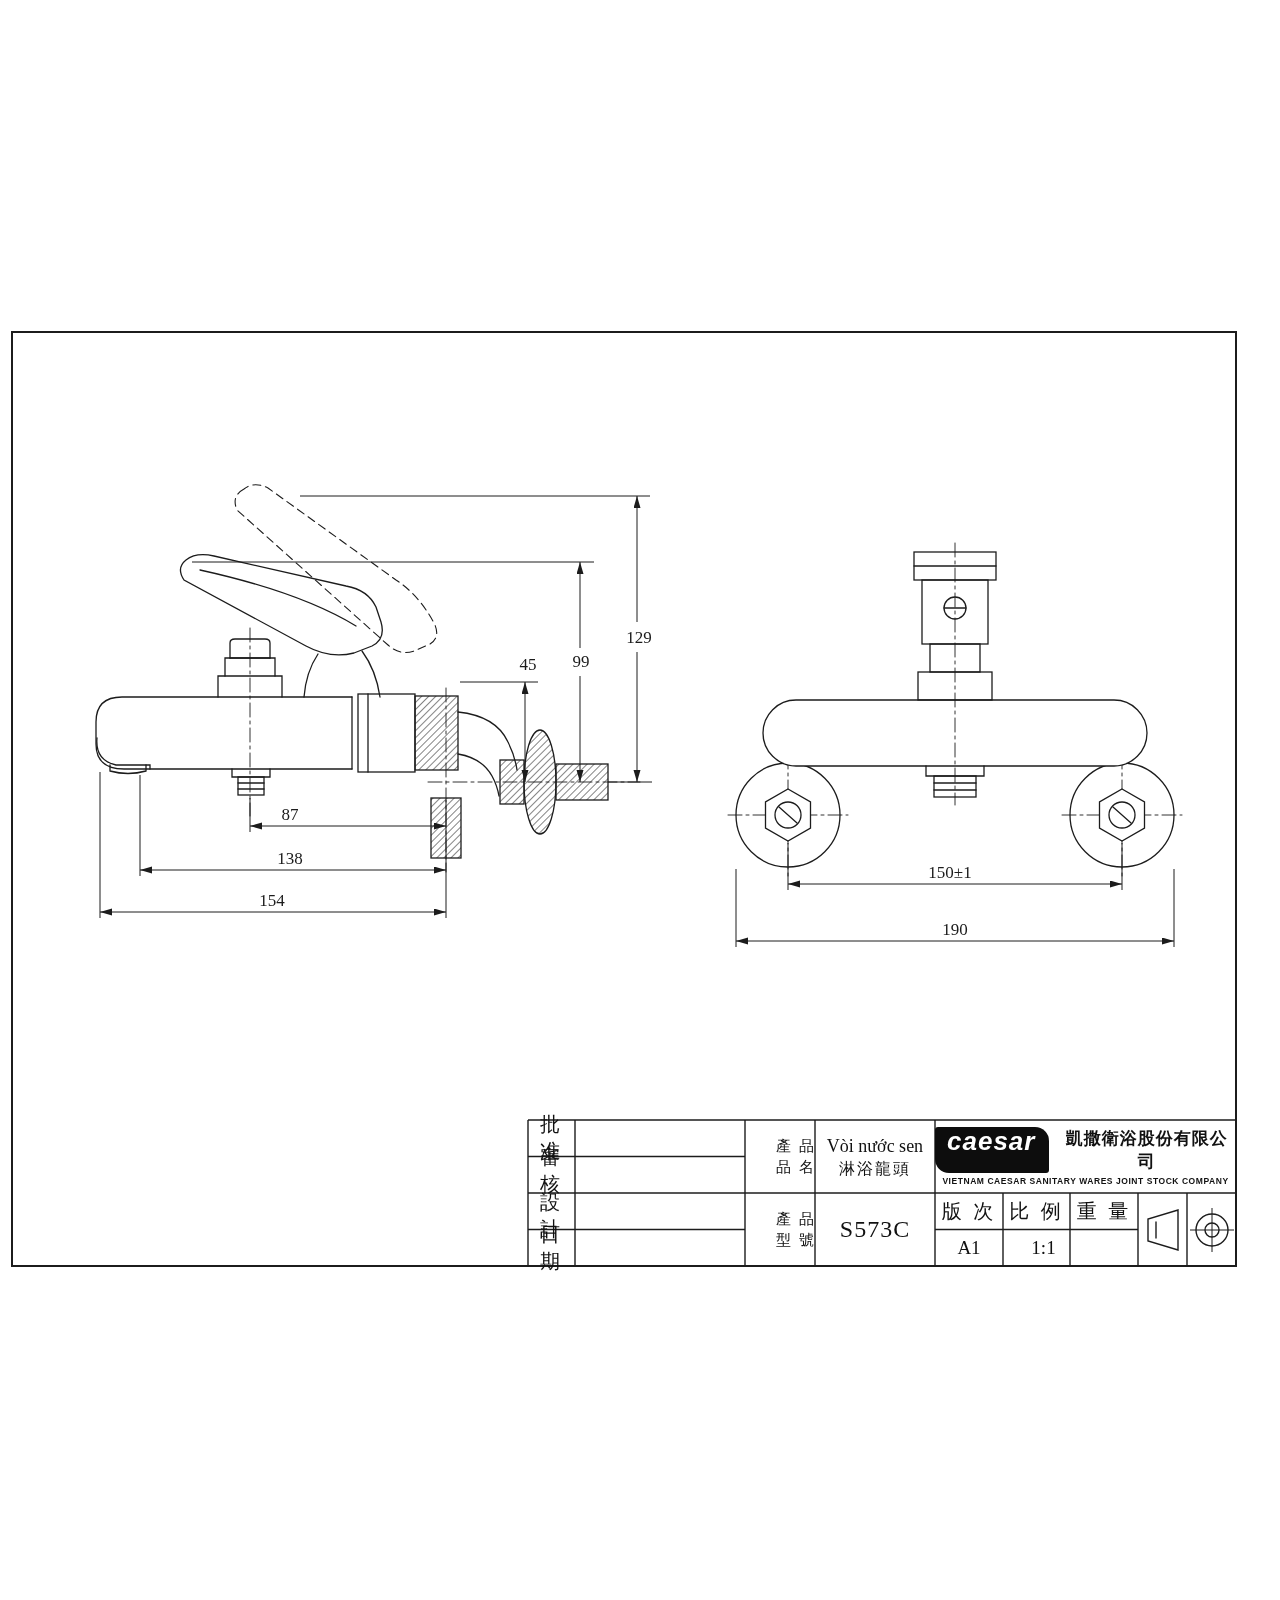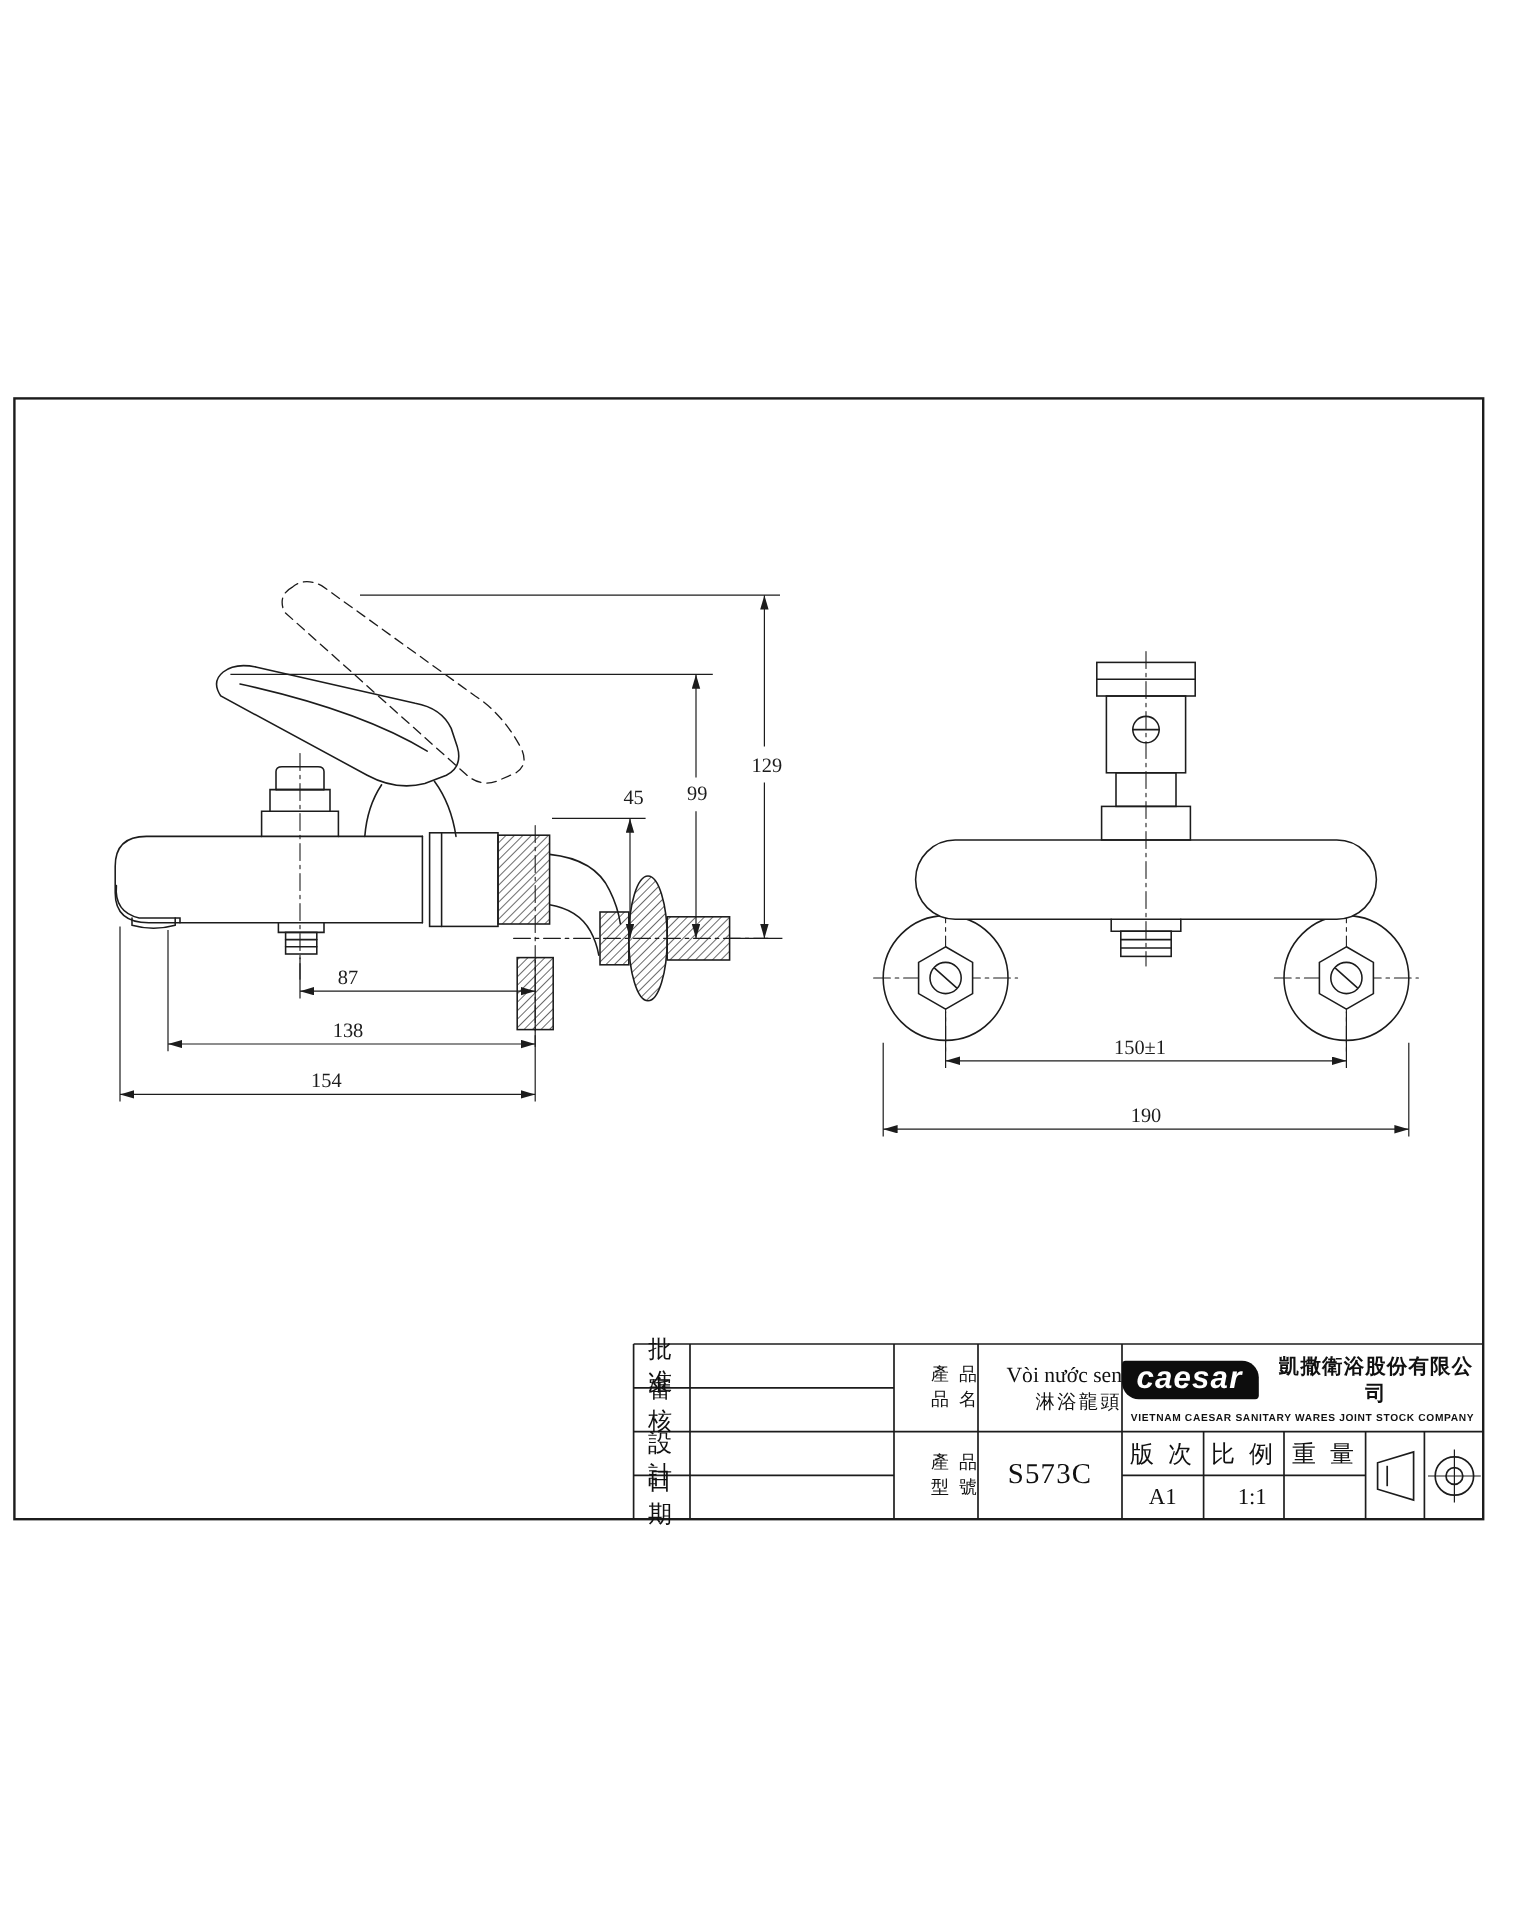--- a/index.html
+++ b/index.html
@@ -8,21 +8,21 @@
   svg{position:absolute;left:0;top:0;}
   .cell{position:absolute;display:flex;align-items:center;justify-content:center;
         text-align:center;color:#111;}
   .cjk{font-size:20px;letter-spacing:3px;font-family:"Liberation Sans",sans-serif;}
   .cjk2{font-size:15px;letter-spacing:2px;line-height:1.55;margin-left:16px;}
   .pname{flex-direction:column;line-height:1.35;}
   .pname .vn{font-family:"Liberation Serif",serif;font-size:18px;}
   .pname .cn{font-size:16px;letter-spacing:2px;}
   .model{font-family:"Liberation Serif",serif;font-size:24px;letter-spacing:1px;border-radius:24px;}
   .brandcell{flex-direction:column;justify-content:center;gap:3px;}
-  .brand-row{display:flex;align-items:center;gap:8px;}
+  .brand-row{display:flex;gap:8px;}
   .logo{background:#0d0d0d;color:#fff;font-weight:bold;font-style:italic;
         font-size:26px;letter-spacing:1px;padding:1px 14px 4px 12px;
         border-radius:3px 14px 3px 14px;line-height:1.05;}
   .co-cn{font-weight:bold;font-size:17px;letter-spacing:1px;}
   .co-en{font-weight:bold;font-size:8.5px;letter-spacing:0.55px;}
   .valserif{font-family:"Liberation Serif",serif;font-size:19px;}
 </style>
 </head>
 <body>
 
@@ -211,21 +211,21 @@
 <div class="cell" style="left:575px;top:1156.5px;width:170px;height:36.5px;"></div>
 <div class="cell cjk" style="left:528px;top:1193px;width:47px;height:46px;">設 計</div>
 <div class="cell" style="left:575px;top:1193px;width:170px;height:36.5px;"></div>
 <div class="cell cjk" style="left:528px;top:1229.5px;width:47px;height:36.5px;">日 期</div>
 <div class="cell" style="left:575px;top:1229.5px;width:170px;height:36.5px;"></div>
 
 <div class="cell pname cjk2" style="left:745px;top:1120px;width:70px;height:73px;">
   <span>產 品</span>
   <span>品 名</span>
 </div>
-<div class="cell pname" style="left:815px;top:1120px;width:120px;height:73px;align-items:flex-end;">
+<div class="cell pname" style="left:815px;top:1120px;width:120px;height:73px;">
   <span class="vn">Vòi nước sen</span>
   <span class="cn">淋浴龍頭</span>
 </div>
 
 <div class="cell pname cjk2" style="left:745px;top:1193px;width:70px;height:73px;">
   <span>產 品</span>
   <span>型 號</span>
 </div>
 <div class="cell model" style="left:815px;top:1193px;width:120px;height:73px;">S573C</div>
 

